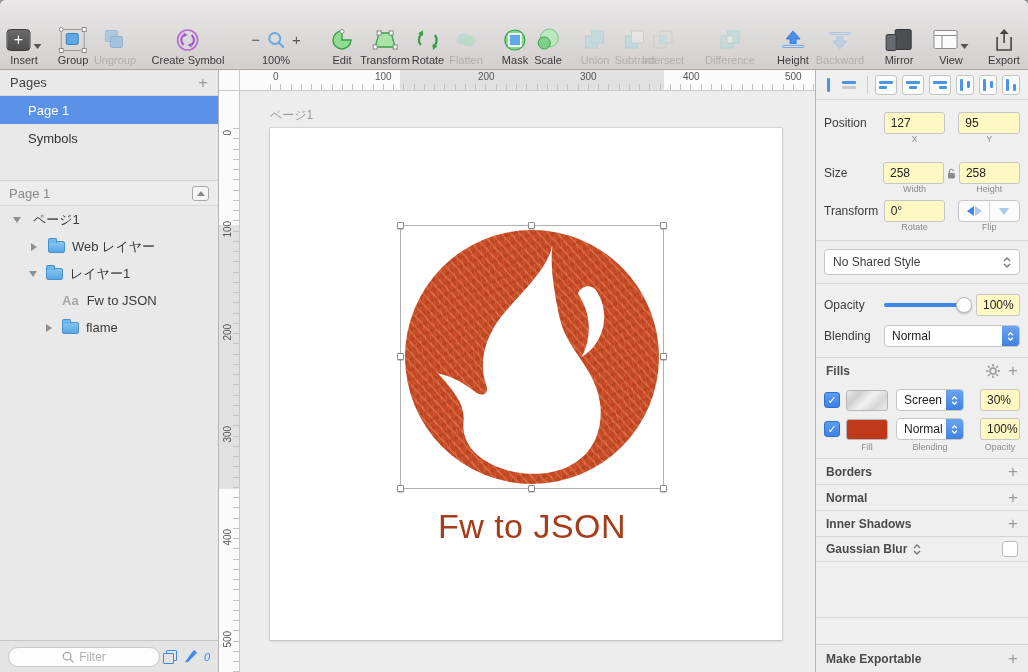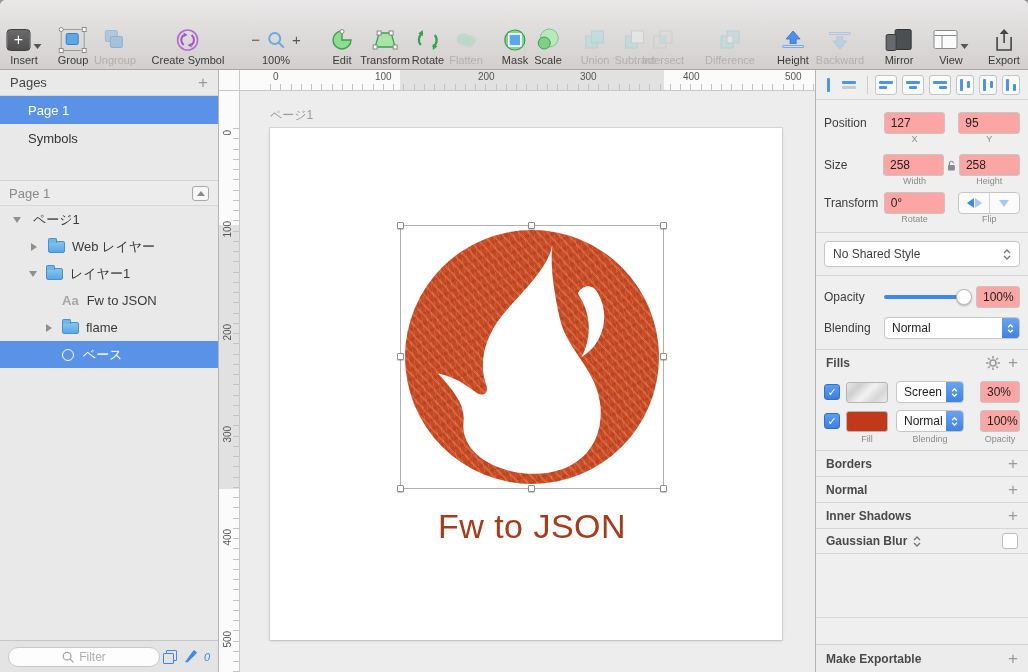--- a/index.html
+++ b/index.html
@@ -129,21 +129,21 @@
   .al-sep { width:1px; height:18px; background:#cdcdcd; margin:0 3px; }
   .al-btn { width:24px; height:20px; border:1px solid #c4c4c4; border-radius:3px; background:#fbfbfb;
             display:flex; flex-direction:column; justify-content:center; gap:2px; padding:3px; }
   .al-plain { border:none; background:none; }
   .al-bar { background:#4a95e8; border-radius:1px; height:3px; }
   .al-bar.gray { background:#c9c9c9; }
   .al-btn.vert { flex-direction:row; align-items:center; justify-content:center; }
   .al-vbar { background:#4a95e8; border-radius:1px; width:3px; }
   .insp-row { display:flex; align-items:center; padding:0 8px; position:relative; }
   .insp-label { width:60px; color:#3c3c3c; }
-  .field { background:#fca5a5; border:1px solid #c6c6c6; border-radius:3px; height:22px;
+  .field { background:#fef9c3; border:1px solid #c6c6c6; border-radius:3px; height:22px;
            display:flex; align-items:center; padding-left:6px; font-size:12px; color:#222; }
   .sub { font-size:9px; color:#8a8a8a; text-align:center; }
   .lock-ic { margin:0 3px; }
   .flip-ctl { width:62px; height:22px; background:#fbfbfb; border:1px solid #c6c6c6; border-radius:4px;
               display:flex; }
   .flip-half { flex:1; display:flex; align-items:center; justify-content:center; gap:1px;}
   .flip-half + .flip-half { border-left:1px solid #d5d5d5; }
   .t-left  { width:0;height:0;border-top:5px solid transparent;border-bottom:5px solid transparent;border-right:7px solid #3f87e8;}
   .t-right { width:0;height:0;border-top:5px solid transparent;border-bottom:5px solid transparent;border-left:7px solid #a9c9f2;}
   .t-down  { width:0;height:0;border-left:5px solid transparent;border-right:5px solid transparent;border-top:7px solid #a9c9f2;}
@@ -438,24 +438,20 @@
       </div>
       <div class="tree-row">
         <span class="aa-ic" style="margin-left:62px">Aa</span>
         <span style="margin-left:8px">Fw to JSON</span>
       </div>
       <div class="tree-row">
         <span class="tri-r" style="margin-left:46px"></span>
         <span class="folder" style="margin-left:10px"></span>
         <span style="margin-left:7px">flame</span>
       </div>
-      <div class="tree-row selected">
-        <span class="circle-ic" style="margin-left:62px"></span>
-        <span style="margin-left:9px">ベース</span>
-      </div>
     </div>
 
     <div class="sidebar-bottom">
       <div class="filter-box">
         <svg width="12" height="12" viewBox="0 0 14 14">
           <circle cx="6" cy="6" r="4.5" fill="none" stroke="#a8a8a8" stroke-width="1.5"></circle>
           <line x1="9.3" y1="9.3" x2="13" y2="13" stroke="#a8a8a8" stroke-width="1.5" stroke-linecap="round"></line>
         </svg>
         <span>Filter</span>
       </div>
@@ -577,21 +573,21 @@
         <span>95</span>
         </div>
     </div>
     <div class="insp-row">
       <span class="insp-label"></span>
       <span class="sub" style="width:62px">X</span>
       <span style="width:13px"></span>
       <span class="sub" style="width:62px">Y</span>
     </div>
 
-    <div class="insp-row" style="margin-top:10px">
+    <div class="insp-row" style="margin-top:18px">
       <span class="insp-label">Size</span>
       <div class="field" style="width:62px">
         <span>258</span>
         </div>
       <svg class="lock-ic" width="9" height="11" viewBox="0 0 9 11">
         <rect x="1" y="5" width="7" height="5.5" rx="1" fill="#8a8a8a"></rect>
         <path d="M2.5 5 V3.2 A2 2 0 0 1 6.5 3.2" fill="none" stroke="#8a8a8a" stroke-width="1.2"></path>
       </svg>
       <div class="field" style="width:62px">
         <span>258</span>

